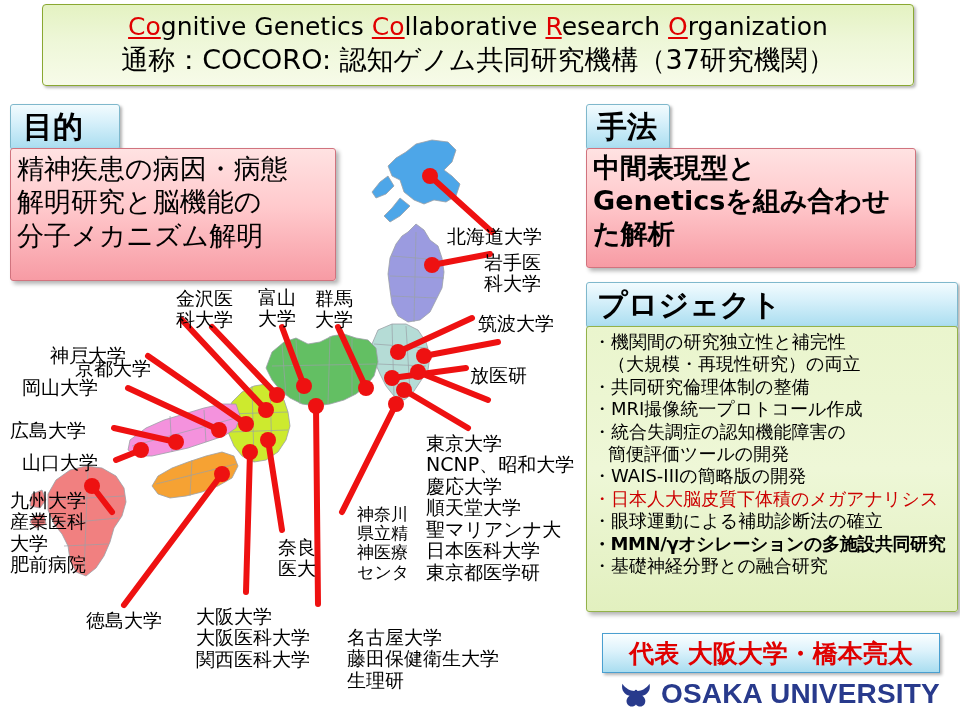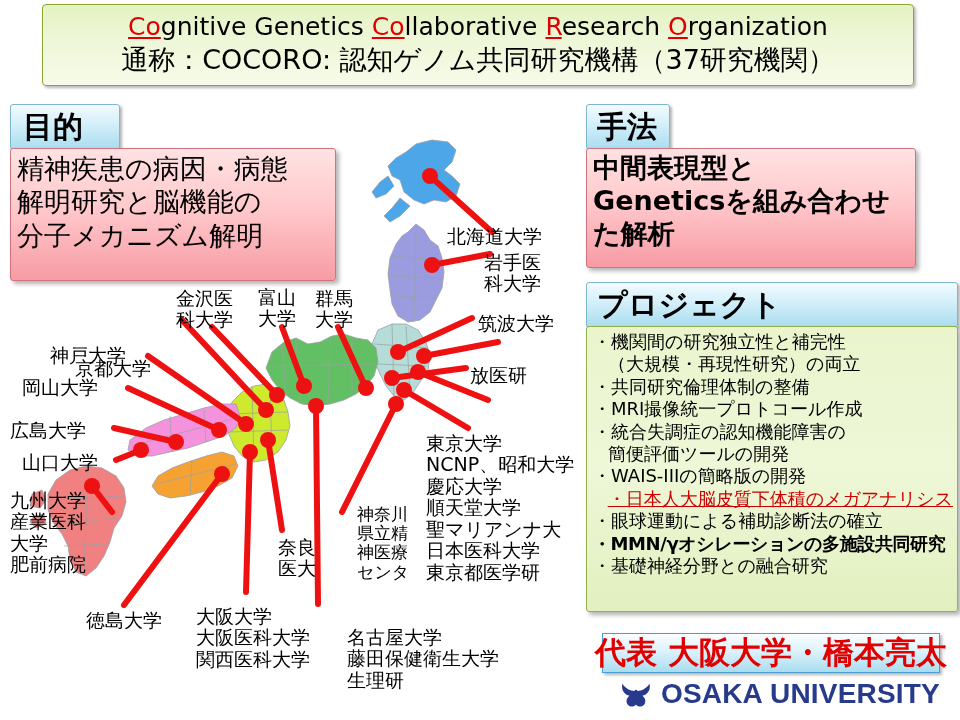--- a/index.html
+++ b/index.html
@@ -52,31 +52,31 @@
   
   #box-project{
     position:absolute;left:586px;top:326px;width:372px;height:286px;
     border:1px solid #93b24a;border-radius:3px;
     background:linear-gradient(180deg,#eaf5cd 0%,#eef7d7 50%,#e2f0bf 100%);
     box-shadow:3px 3px 4px rgba(0,0,0,.3);
     box-sizing:border-box;padding:4px 4px 0 6px;
   }
   .proj-item{font-size:18px;line-height:1.245;color:#000;white-space:nowrap;}
   .proj-item.sub{padding-left:15px;}
-  .proj-item.redline{color:#cc0000;text-decoration:underline;text-decoration-color:#cc0000;text-align:right;}
+  .proj-item.redline{color:#cc0000;text-decoration-color:#cc0000;}
   .proj-item.bold{font-weight:bold;letter-spacing:-0.4px;}
 
   
   #footer-rep{
     position:absolute;left:602px;top:633px;width:338px;height:40px;
     border:1px solid #4a9fd0;border-radius:0;
     background:linear-gradient(180deg,#fbfeff 0%,#dcf2fb 45%,#a9ddf0 100%);
     box-shadow:2px 2px 3px rgba(0,0,0,.3);
     display:flex;align-items:center;justify-content:center;box-sizing:border-box;
-    color:#e00000;font-size:31px;font-weight:bold;white-space:nowrap;
+    color:#e00000;font-size:25px;font-weight:bold;white-space:nowrap;
   }
   #footer-logo{
     position:absolute;left:620px;top:678px;width:320px;height:38px;
     display:flex;align-items:flex-start;gap:9px;
   }
   #footer-logo .logotext{
     color:#283a8c;font-size:28px;font-weight:bold;letter-spacing:0.2px;white-space:nowrap;
     font-family:"Liberation Sans",sans-serif;
   }
 

